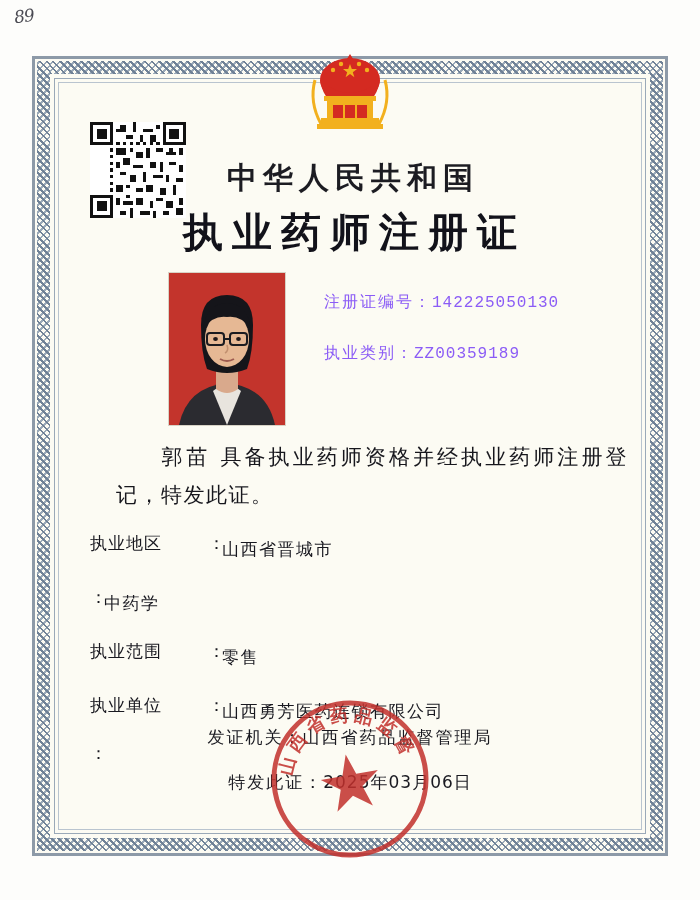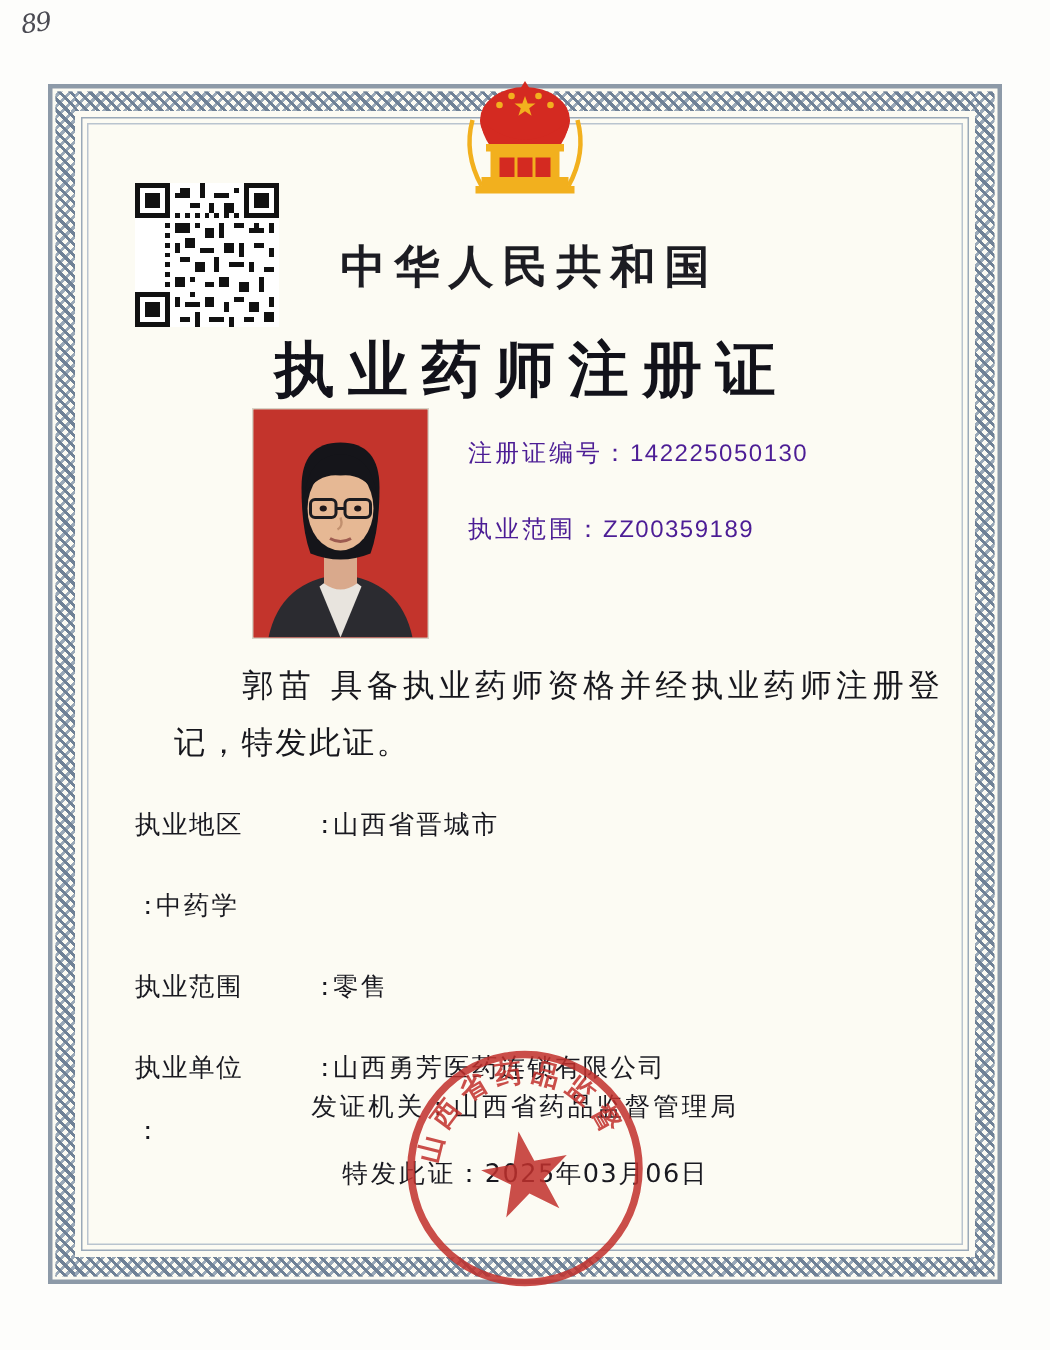--- a/index.html
+++ b/index.html
@@ -124,21 +124,21 @@
     color: #1c1c22;
     letter-spacing: 6px;
     margin-left: 6px;
   }
   #title-sub {
     font-family: "DejaVu Serif", serif;
     font-size: 40px;
     font-weight: bold;
     color: #12121a;
     letter-spacing: 9px;
-    margin-top: 20px;
+    margin-top: 6px;
     margin-left: 9px;
   }
 
   
   #photo {
     position: absolute;
     left: 106px;
     top: 186px;
     width: 116px;
     height: 152px;
@@ -149,26 +149,27 @@
   #photo svg { display: block; }
 
   
   #numbers {
     position: absolute;
     left: 250px;
     top: 206px;
     width: 330px;
   }
   .num-row {
-    font-family: Liberation Sans, sans-serif;
+    font-family: Liberation Mono, monospace;
     font-size: 16px;
-    color: #4c1d95;
+    color: #8b5cf6;
     margin-bottom: 30px;
     letter-spacing: 1px;
     white-space: nowrap;
+    margin-left: 12px;
   }
   .num-label { letter-spacing: 2px; }
   .num-value { letter-spacing: 1px; }
 
   
   #statement {
     position: absolute;
     left: 16px;
     right: 10px;
     top: 352px;
@@ -185,21 +186,21 @@
 
   
   #fields {
     position: absolute;
     left: 28px;
     top: 440px;
     width: 540px;
   }
   .field-row {
     display: flex;
-    align-items: flex-end;
+    align-items: center;
     margin-bottom: 19px;
     font-family: "DejaVu Serif", serif;
     color: #191920;
   }
   .field-label {
     width: 118px;
     font-size: 17px;
     letter-spacing: 1px;
     white-space: nowrap;
   }
@@ -416,21 +417,21 @@
           <path d="M58 72 q2 6 -2 8" stroke="#c1906f" stroke-width="1.6" fill="none"></path>
           <path d="M51 86 q7 4 14 0" stroke="#9d5b50" stroke-width="2" fill="none"></path>
         </svg>
       </div>
 
       <div id="numbers">
         <div class="num-row">
           <span class="num-label">注册证编号：</span><span class="num-value">142225050130</span>
         </div>
         <div class="num-row">
-          <span class="num-label">执业范围：</span><span class="num-value">ZZ00359189</span>
+          <span class="num-label">执业类别：</span><span class="num-value">ZZ00359189</span>
         </div>
       </div>
 
       <div id="statement">
         <span class="indent"></span><span class="name">郭苗</span>&nbsp;<span>具备执业药师资格并经执业药师注册登记，特发此证。</span>
       </div>
 
       <div id="fields">
         <div class="field-row">
           <span class="field-label">执业地区</span>

